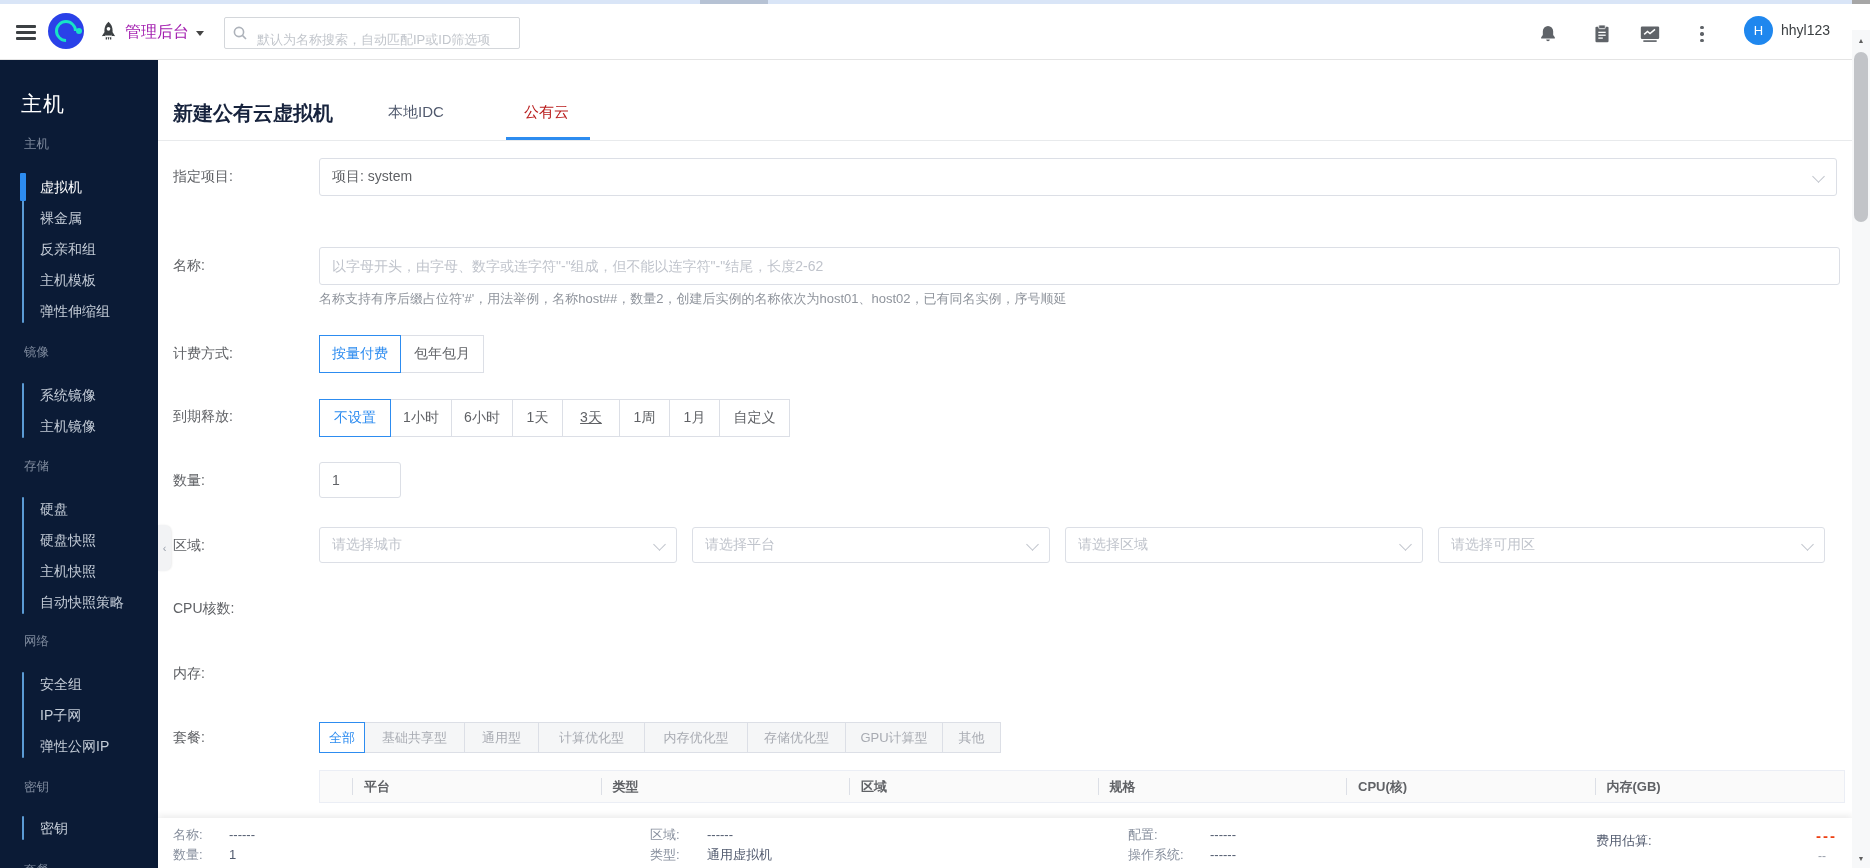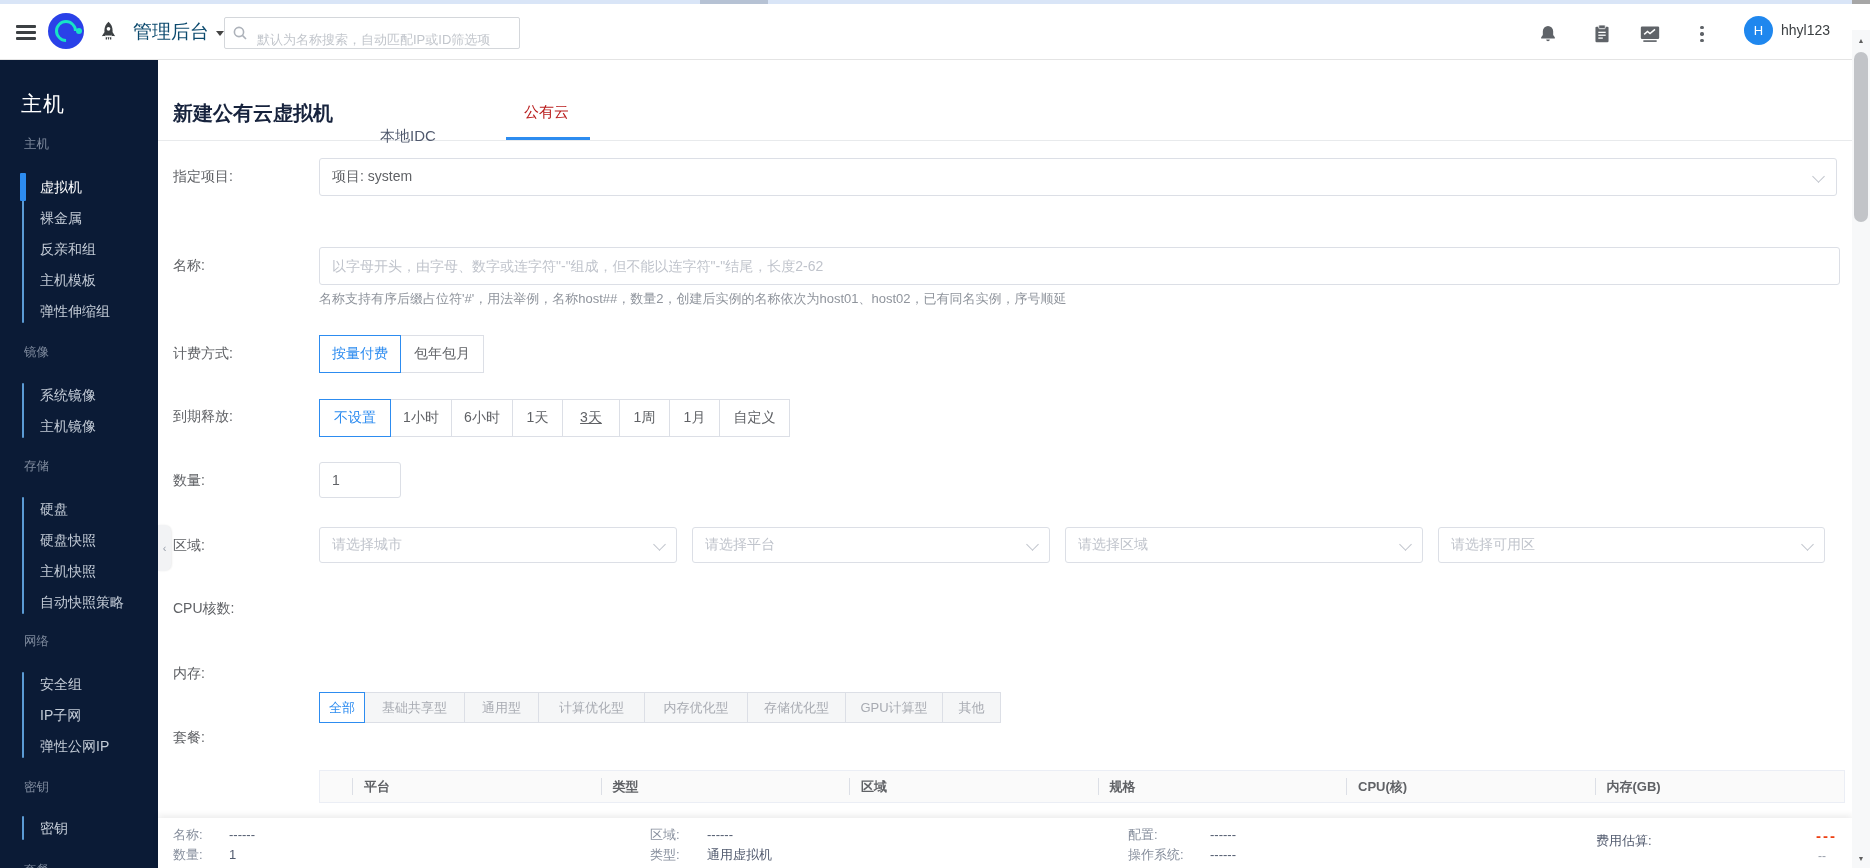--- a/index.html
+++ b/index.html
@@ -10,21 +10,21 @@
   .bstrip-seg{position:absolute;left:700px;top:0;width:68px;height:4px;background:#b6c2d4;}
   .bstrip-sb{position:absolute;left:1852px;top:0;width:18px;height:4px;background:#a6a6a6;}
   
   .topbar{position:absolute;left:0;top:4px;width:1870px;height:56px;background:#fff;border-bottom:1px solid #e4e4e4;box-sizing:border-box;}
   .hamburger{position:absolute;left:16px;top:21px;width:20px;height:16px;cursor:pointer;}
   .hamburger i{display:block;height:2.6px;background:#3c4043;margin-bottom:3.4px;border-radius:1px;}
   .logo{position:absolute;left:48px;top:9px;width:36px;height:36px;border-radius:50%;background:#2a41e8;}
   .logo .arc{position:absolute;left:7px;top:7px;width:16px;height:16px;border-radius:50%;border:3.4px solid #17e3c6;border-right-color:transparent;transform:rotate(45deg);}
   .logo .dot{position:absolute;right:2px;top:15px;width:6px;height:6px;border-radius:50%;background:#17e3c6;}
   .admin{position:absolute;left:100px;top:13px;height:30px;display:flex;align-items:center;cursor:pointer;}
-  .admin .txt{font-size:19px;color:#0c4a6e;margin-left:16px;}
+  .admin .txt{font-size:16px;color:#a21caf;margin-left:8px;}
   .caret{width:0;height:0;border-left:4.5px solid transparent;border-right:4.5px solid transparent;border-top:5.5px solid #444;margin-left:7px;margin-top:2px;}
   .search{position:absolute;left:224px;top:13px;width:296px;height:32px;border:1px solid #d4d7db;border-radius:2px;box-sizing:border-box;display:flex;align-items:center;background:#fff;}
   .search input{border:none;outline:none;flex:1;font-size:13px;color:#333;font-family:inherit;background:transparent;margin-top:12px;}
   .search input::placeholder{color:#c2c6cc;}
   .ticon{position:absolute;top:16px;width:32px;height:28px;display:flex;align-items:center;justify-content:center;cursor:pointer;}
   .kebab{display:flex;flex-direction:column;align-items:center;justify-content:center;gap:3px;}
   .kebab i{width:3.4px;height:3.4px;border-radius:50%;background:#5f6368;display:block;}
   .avatar{position:absolute;left:1744px;top:16px;width:29px;height:29px;border-radius:50%;background:#1f87ee;color:#fff;font-size:13px;display:flex;align-items:center;justify-content:center;cursor:pointer;}
   .uname{position:absolute;left:1781px;top:22px;font-size:14px;color:#3c4043;}
   
@@ -176,21 +176,21 @@
     <div class="sb-line" style="top:756px;height:24px;"></div>
     <div class="sb-item" style="top:758px;">密钥</div>
 
     <div class="sb-sec" style="top:801px;">套餐</div>
   </div>
 
   <div class="collapse">‹</div>
 
   <div class="phead"></div>
   <div class="ptitle">新建公有云虚拟机</div>
-  <div class="ptab" style="left:380px;margin-top:24px;">本地IDC</div>
+  <div class="ptab" style="left:388px;">本地IDC</div>
   <div class="ptab on" style="left:524px;">公有云</div>
   <div class="ptab-line"></div>
 
   <div class="lbl" style="top:166px;">指定项目:</div>
   <div class="box" style="left:319px;top:158px;width:1518px;height:38px;">
     <span>项目: system</span>
   </div>
   <div class="chev" style="left:1814px;top:172px;"></div>
 
   <div class="lbl" style="top:255px;">名称:</div>
@@ -233,21 +233,21 @@
   <div class="chev" style="left:1401px;top:540px;"></div>
   <div class="box" style="left:1438px;top:527px;width:387px;height:36px;">
     <span class="ph">请选择可用区</span>
   </div>
   <div class="chev" style="left:1803px;top:540px;"></div>
 
   <div class="lbl" style="top:598px;">CPU核数:</div>
   <div class="lbl" style="top:663px;">内存:</div>
 
   <div class="lbl" style="top:727px;">套餐:</div>
-  <div class="seggrp sku" style="left:319px;top:692px;">
+  <div class="seggrp sku" style="left:319px;top:722px;">
     <div class="seg on" style="width:46px;">全部</div>
     <div class="seg" style="width:101px;">基础共享型</div>
     <div class="seg" style="width:75px;">通用型</div>
     <div class="seg" style="width:107px;">计算优化型</div>
     <div class="seg" style="width:104px;">内存优化型</div>
     <div class="seg" style="width:99px;">存储优化型</div>
     <div class="seg" style="width:98px;">GPU计算型</div>
     <div class="seg" style="width:59px;">其他</div>
   </div>
 

